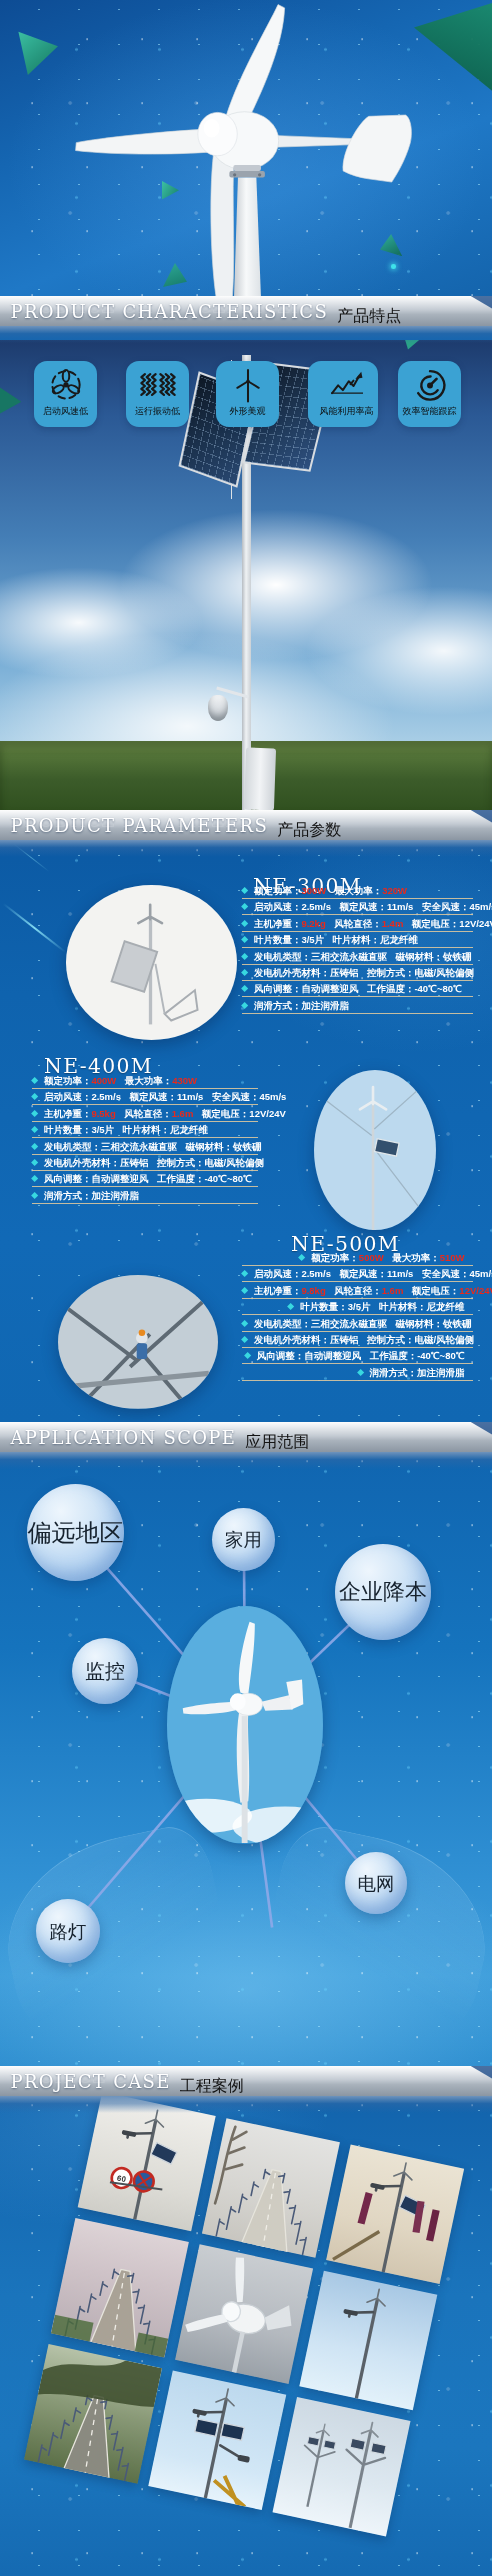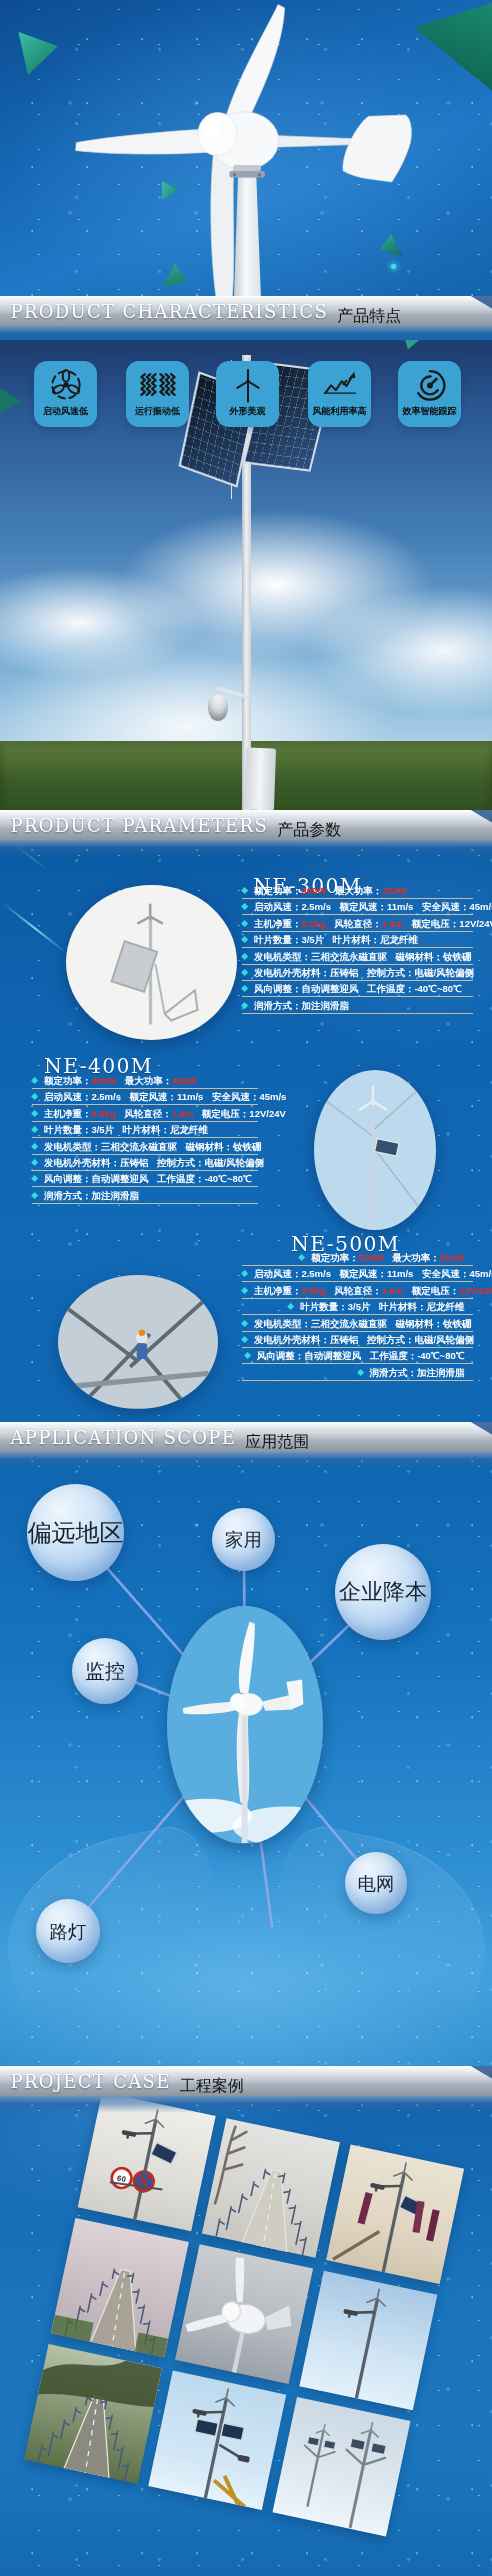--- a/index.html
+++ b/index.html
@@ -53,21 +53,21 @@
   .ben-reflect{position:absolute;left:0;top:20.4px;font-family:"DejaVu Serif",serif;font-size:18px;
        letter-spacing:1.3px;color:#fff;opacity:.22;transform:scaleY(-1);transform-origin:top;
        -webkit-mask-image:linear-gradient(180deg,rgba(0,0,0,.8),transparent 75%);}
   .bzh{font-family:"DejaVu Serif",serif;font-size:16px;color:#141414;margin-left:9.2px;
        position:relative;top:5.3px;}
 
   
   .fcard{position:absolute;width:63px;height:66px;border-radius:13px;background:var(--card-blue);
      box-shadow:0 2.6px 6.6px rgba(10,40,80,.25);display:flex;flex-direction:column;align-items:center;z-index:5;}
   .fcard .ic{width:38px;height:37px;margin-top:6px;}
-  .fcard .lb{font-size:9px;font-weight:bold;color:#0d0d0d;margin-top:1.3px;white-space:nowrap;}
+  .fcard .lb{font-size:9px;font-weight:normal;color:#0d0d0d;margin-top:1.3px;white-space:nowrap;}
 
   
   .pix{position:absolute;}
 
   
   .ptitle{position:absolute;font-family:"DejaVu Serif",serif;font-size:20.4px;letter-spacing:1.3px;
      color:#fff;text-shadow:0 1.3px 1.3px rgba(0,0,0,.35);white-space:nowrap;z-index:4;}
   .specs{position:absolute;z-index:4;}
   .spec-row{position:relative;height:16.4px;line-height:14.5px;white-space:nowrap;}
   .spec-row::after{content:"";position:absolute;left:0;right:0;bottom:0.7px;height:0.7px;
@@ -171,21 +171,21 @@
         <div class="fcard" style="left: 216px; top: 21px;">
           <div class="ic"><svg viewBox="0 0 64 64">
               <path d="M32,24 L32,58" fill="none" stroke="#191919" stroke-width="3.4" stroke-linecap="round" stroke-linejoin="round"></path>
               <path d="M32,23 L32,5" fill="none" stroke="#191919" stroke-width="3.4" stroke-linecap="round" stroke-linejoin="round"></path>
    <path d="M32,24 L14,35" fill="none" stroke="#191919" stroke-width="3.4" stroke-linecap="round" stroke-linejoin="round"></path>
               <path d="M32,24 L50,35" fill="none" stroke="#191919" stroke-width="3.4" stroke-linecap="round" stroke-linejoin="round"></path>
               <circle cx="32" cy="24" r="3" fill="#191919"></circle>
             </svg></div>
           <div class="lb">外形美观</div>
         </div>
-        <div class="fcard" style="left: 308px; top: 21px;">
+        <div class="fcard" style="left: 308px; top: 21px; padding-left: 7px;">
           <div class="ic"><svg viewBox="0 0 64 64">
               <path d="M5,44 L59,44" stroke="#191919" stroke-width="2" fill="none"></path>
    <path d="M7,44 L17,31 L25,39 L35,24 L43,32 L52,16" fill="none" stroke="#191919" stroke-width="3.4" stroke-linecap="round" stroke-linejoin="round"></path>
    <path d="M46,20 L56,8 L58,18 Z" fill="#191919"></path>
               <path d="M43,23 L38,29" fill="none" stroke="#191919" stroke-width="3.4" stroke-linecap="round" stroke-linejoin="round"></path>
             </svg></div>
           <div class="lb">风能利用率高</div>
         </div>
         <div class="fcard" style="left: 398px; top: 21px;">
           <div class="ic"><svg viewBox="0 0 64 64">

